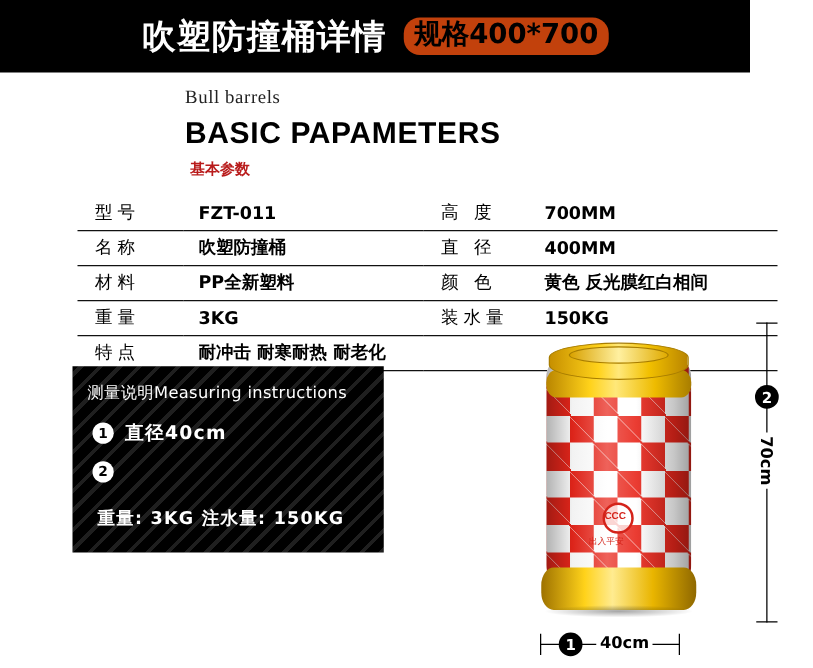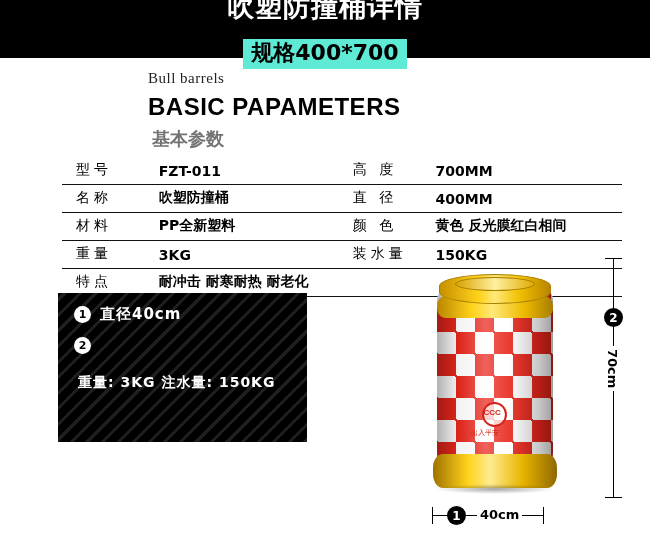--- a/index.html
+++ b/index.html
@@ -12,43 +12,43 @@
     height: 534px;
     position: relative;
     font-family: "Liberation Sans", sans-serif;
     overflow: hidden;
   }
 
   
   .header {
     position: absolute;
     left: 0; top: 0;
-    width: 650px; height: 58px;
+    width: 600px; height: 58px;
     background: #000000;
     display: flex;
     align-items: center;
     justify-content: center;
     gap: 14px;
-    flex-direction: column;
   }
   .header-title {
     color: #ffffff;
     font-size: 27px;
     font-weight: bold;
     letter-spacing: 1px;
     font-family: "DejaVu Sans", sans-serif;
   }
   .header-badge {
-    background: #5eead4;
+    background: #c2410c;
     color: #000000;
     font-size: 22px;
     font-weight: bold;
     padding: 2px 8px 4px 8px;
     font-family: "DejaVu Sans", sans-serif;
     line-height: 1.1;
+    border-radius: 13px;
   }
 
   
   .titles {
     position: absolute;
     left: 148px; top: 70px;
   }
   .t-bull {
     font-family: "Liberation Serif", serif;
     font-size: 15px;
@@ -58,23 +58,23 @@
   }
   .t-basic {
     font-family: Liberation Sans, sans-serif;
     font-size: 24px;
     font-weight: bold;
     color: #000;
     letter-spacing: 0.5px;
   }
   .t-cn {
     font-family: "DejaVu Sans", sans-serif;
-    font-size: 18px;
-    font-weight: bold;
-    color: #737373;
+    font-size: 12px;
+    font-weight: bold;
+    color: #b91c1c;
     margin-top: 6px;
     margin-left: 4px;
   }
 
   
   .params {
     position: absolute;
     left: 62px; top: 157px;
     width: 560px;
     border-collapse: collapse;
@@ -395,20 +395,21 @@
       <td class="val col-b-val">150KG</td>
     </tr>
     <tr>
       <td class="lbl col-a-lbl">特点</td>
       <td class="val" colspan="3">耐冲击 耐寒耐热 耐老化</td>
     </tr>
   </tbody>
 </table>
 
 <div class="measure">
+  <div class="m-title">测量说明Measuring  instructions</div>
   <div class="m-row">
     <div class="circ">1</div>
     <div class="m-text">直径40cm</div>
   </div>
   <div class="m-row">
     <div class="circ">2</div>
   </div>
   <div class="m-foot">重量: 3KG    注水量: 150KG</div>
 </div>
 

